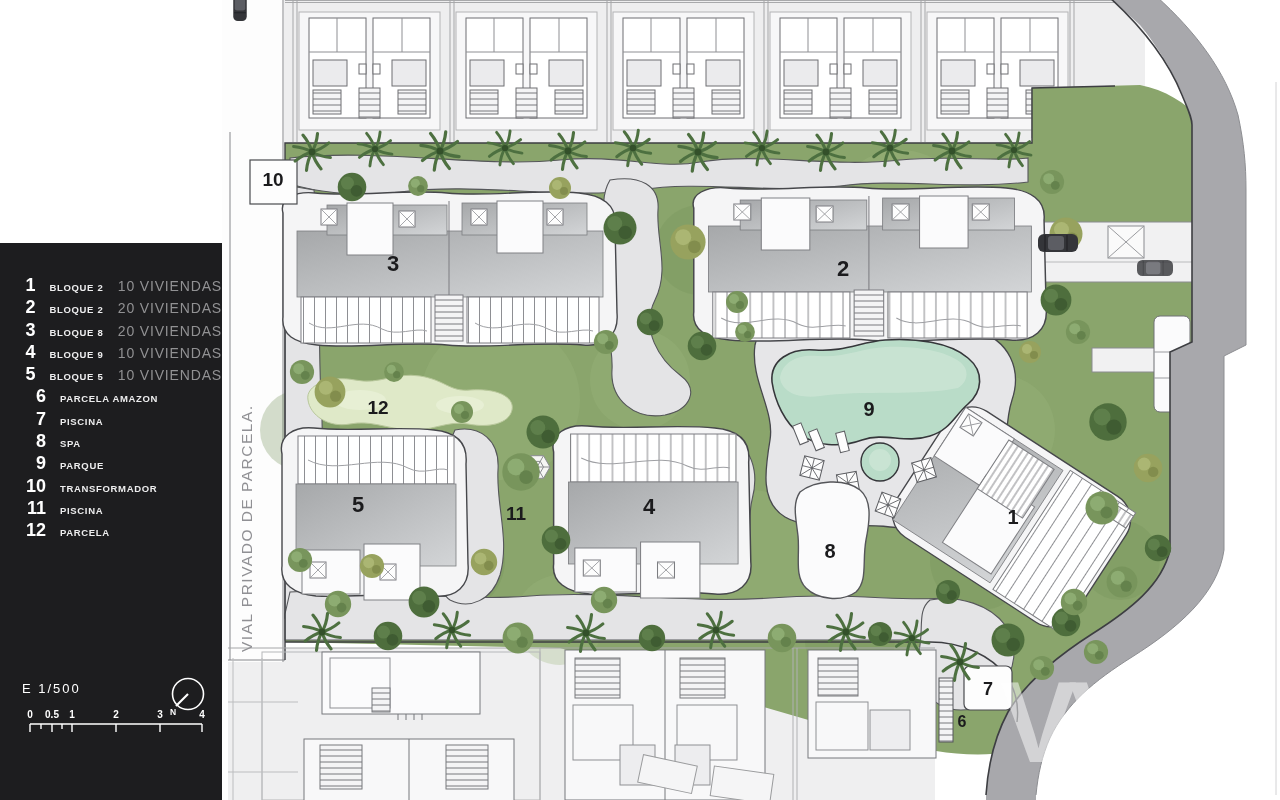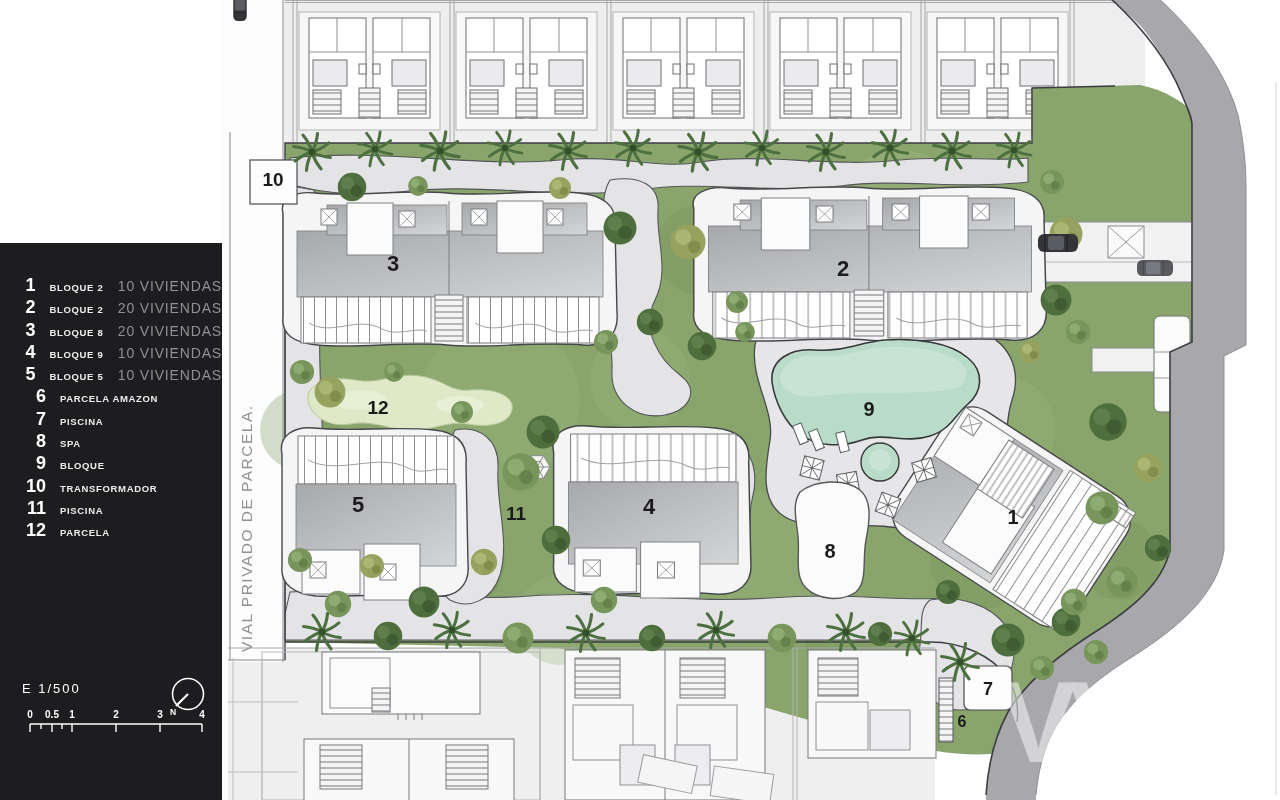--- a/index.html
+++ b/index.html
@@ -430,21 +430,21 @@
           <span class="lab">PISCINA</span>
           <span class="det"></span>
         </div>
     <div class="lrow">
           <span class="num">8</span>
           <span class="lab">SPA</span>
           <span class="det"></span>
         </div>
     <div class="lrow">
           <span class="num">9</span>
-          <span class="lab">BLOQUE</span>
+          <span class="lab">PARQUE</span>
           <span class="det"></span>
         </div>
     <div class="lrow">
           <span class="num">10</span>
           <span class="lab">TRANSFORMADOR</span>
           <span class="det"></span>
         </div>
     <div class="lrow">
           <span class="num">11</span>
           <span class="lab">PISCINA</span>

